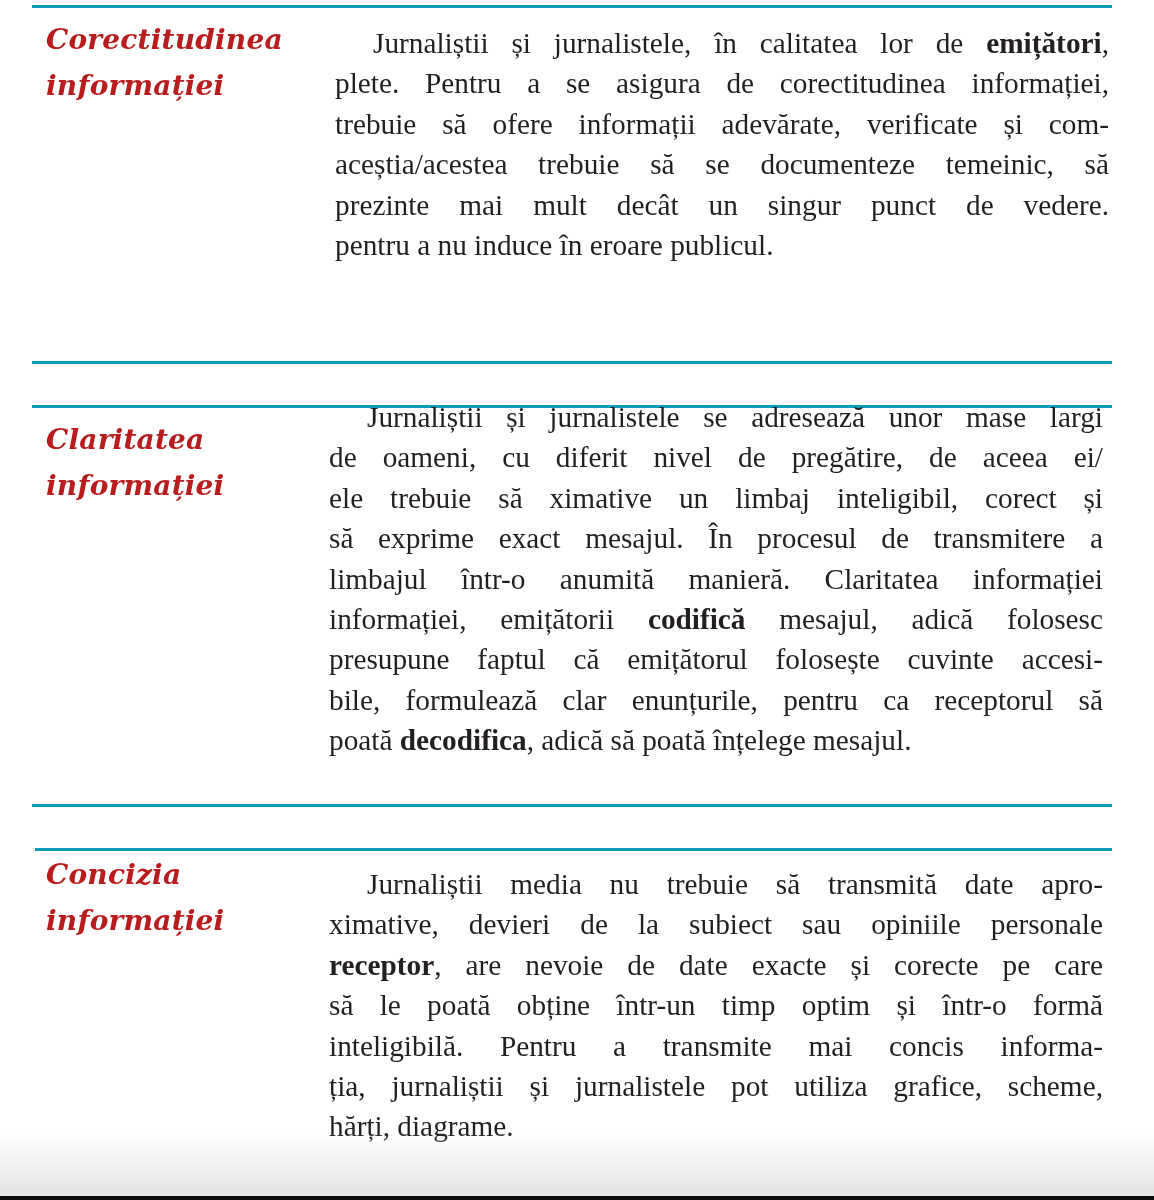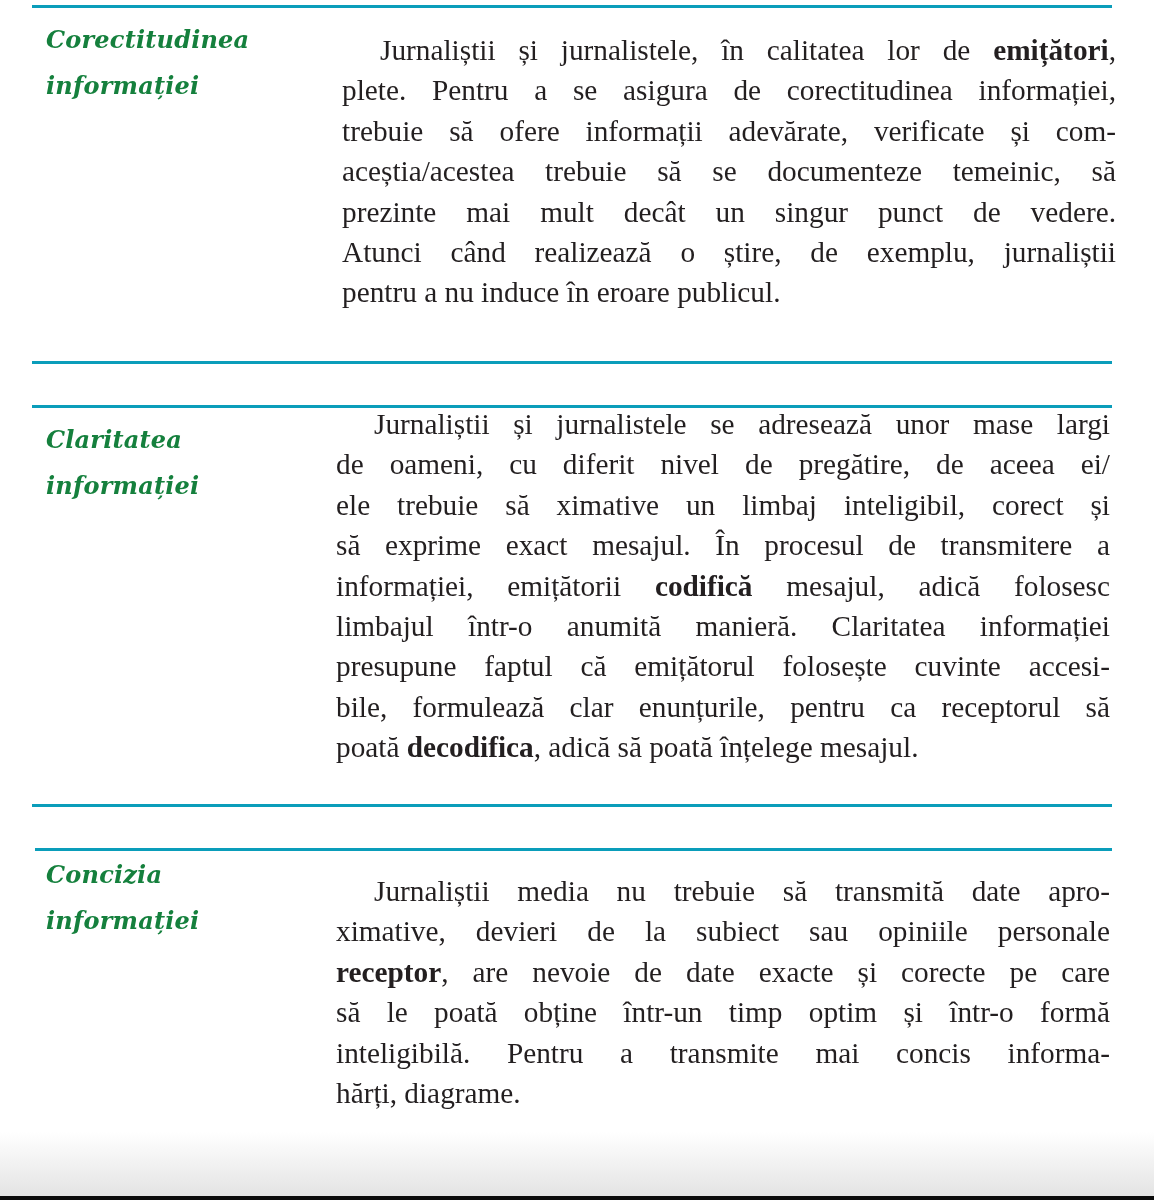--- a/index.html
+++ b/index.html
@@ -10,28 +10,28 @@
     color: #231f20;
   }
   .rule {
     position: absolute; left: 32px; width: 1080px; height: 3px;
     background: #0a9dba;
   }
   .heading {
     position: absolute; left: 46px;
     font-family: "DejaVu Serif", "Liberation Serif", serif;
     font-style: italic; font-weight: bold;
-    font-size: 24px; line-height: 46px;
-    color: #15803d; letter-spacing: 0.2px;
+    font-size: 28px; line-height: 46px;
+    color: #b91c1c; letter-spacing: 0.2px;
     margin: 0;
   }
   .body {
     position: absolute; width: 774px;
     font-size: 29.3px; line-height: 40.4px;
-    text-align: justify; margin: 8px;
+    text-align: justify; margin: 1px;
   }
   .body .line { display: block; text-align: justify; text-align-last: justify; white-space: nowrap; }
   .body .line.last { text-align-last: left; }
   .body .line.indent { padding-left: 38px; }
   .body b { font-weight: bold; }
   .fade {
     position: absolute; left: 0; right: 0; top: 1132px; height: 64px;
     background: linear-gradient(to bottom, rgba(255,255,255,0), rgba(226,226,226,0.95));
     pointer-events: none;
   }
@@ -46,51 +46,51 @@
 <h2 class="heading" style="top:17px">
   <span style="display:block">Corectitudinea</span>
   <span style="display:block">informației</span>
 </h2>
 <p class="body" style="left:334px; top:22px;">
     <span class="line indent"><span>Jurnaliștii și jurnalistele, în calitatea lor de </span><b>emițători</b><span>,</span></span>
     <span class="line"><span>plete. Pentru a se asigura de corectitudinea informației,</span></span>
     <span class="line"><span>trebuie să ofere informații adevărate, verificate și com-</span></span>
     <span class="line"><span>aceștia/acestea trebuie să se documenteze temeinic, să</span></span>
     <span class="line"><span>prezinte mai mult decât un singur punct de vedere.</span></span>
-    <span class="line"><span>Atunci când realizează o știre, de exemplu, jurnaliștii</span></span>
     <span class="line last"><span>pentru a nu induce în eroare publicul.</span></span>
   </p>
 <div class="rule" style="top:361px"></div>
 
 <div class="rule" style="top:405px"></div>
 <h2 class="heading" style="top:417px">
   <span style="display:block">Claritatea</span>
   <span style="display:block">informației</span>
 </h2>
 <p class="body" style="left:328px; top:396px;">
     <span class="line indent"><span>Jurnaliștii și jurnalistele se adresează unor mase largi</span></span>
     <span class="line"><span>de oameni, cu diferit nivel de pregătire, de aceea ei/</span></span>
     <span class="line"><span>ele trebuie să ximative un limbaj inteligibil, corect și</span></span>
     <span class="line"><span>să exprime exact mesajul. În procesul de transmitere a</span></span>
+    <span class="line"><span>limbajul într-o anumită manieră. Claritatea informației</span></span>
     <span class="line"><span>informației, emițătorii </span><b>codifică</b><span> mesajul, adică folosesc</span></span>
-    <span class="line"><span>limbajul într-o anumită manieră. Claritatea informației</span></span>
     <span class="line"><span>presupune faptul că emițătorul folosește cuvinte accesi-</span></span>
     <span class="line"><span>bile, formulează clar enunțurile, pentru ca receptorul să</span></span>
     <span class="line last"><span>poată </span><b>decodifica</b><span>, adică să poată înțelege mesajul.</span></span>
   </p>
 <div class="rule" style="top:804px"></div>
 
 <div class="rule" style="top:848px; left:35px; width:1077px;"></div>
 <h2 class="heading" style="top:852px">
   <span style="display:block">Concizia</span>
   <span style="display:block">informației</span>
 </h2>
 <p class="body" style="left:328px; top:863px;">
     <span class="line indent"><span>Jurnaliștii media nu trebuie să transmită date apro-</span></span>
     <span class="line"><span>ximative, devieri de la subiect sau opiniile personale</span></span>
     <span class="line"><b>receptor</b><span>, are nevoie de date exacte și corecte pe care</span></span>
     <span class="line"><span>să le poată obține într-un timp optim și într-o formă</span></span>
     <span class="line"><span>inteligibilă. Pentru a transmite mai concis informa-</span></span>
+    <span class="line"><span>ția, jurnaliștii și jurnalistele pot utiliza grafice, scheme,</span></span>
     <span class="line last"><span>hărți, diagrame.</span></span>
   </p>
 
 <div class="fade"></div>
 <div class="bottom-bar"></div>
 
 </body></html>

